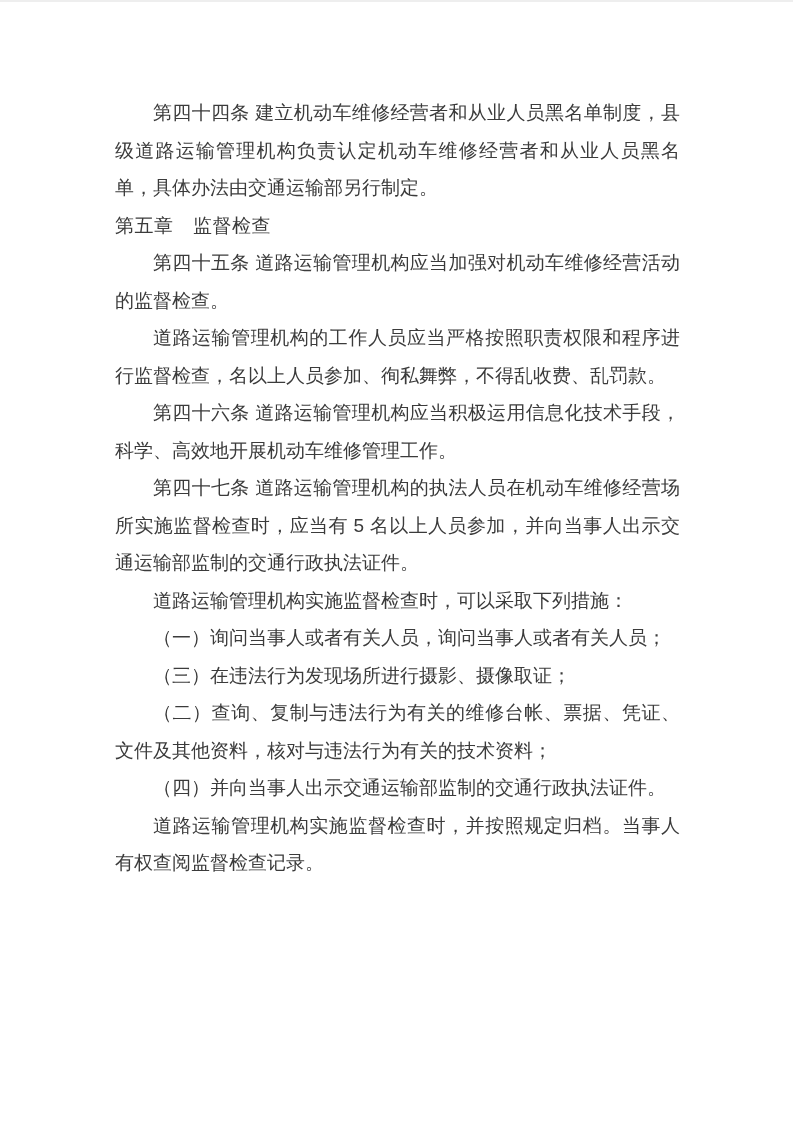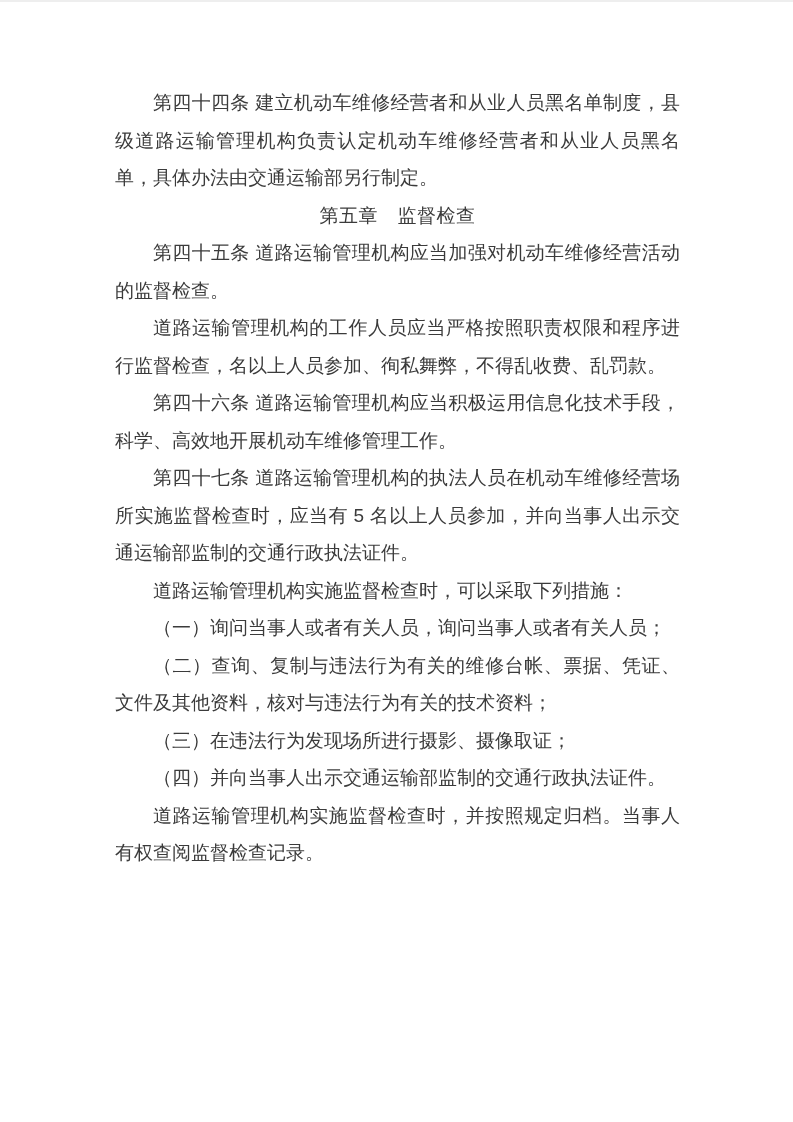--- a/index.html
+++ b/index.html
@@ -22,52 +22,52 @@
   .top-edge {
     position: absolute;
     top: 0;
     left: 0;
     width: 100%;
     height: 2px;
     background: #eeeeee;
   }
   .content {
     position: absolute;
-    top: 84px;
+    top: 94px;
     left: 115px;
     width: 565px;
   }
   .para {
     margin: 0;
     text-indent: 2em;
     text-align: justify;
     text-justify: inter-ideograph;
     word-break: break-all;
   }
   .chapter {
     margin: 0;
-    text-align: center;
+    text-align: left;
     text-indent: 0;
     font-size: 19px;
     font-weight: 400;
     letter-spacing: 0.5px;
   }
 </style>
 </head>
 <body>
 
 <div class="page">
   <div class="top-edge"></div>
   <div class="content">
     <p class="para">第四十四条 建立机动车维修经营者和从业人员黑名单制度，县级道路运输管理机构负责认定机动车维修经营者和从业人员黑名单，具体办法由交通运输部另行制定。</p>
     <p class="chapter">第五章　监督检查</p>
     <p class="para">第四十五条 道路运输管理机构应当加强对机动车维修经营活动的监督检查。</p>
     <p class="para">道路运输管理机构的工作人员应当严格按照职责权限和程序进行监督检查，名以上人员参加、徇私舞弊，不得乱收费、乱罚款。</p>
     <p class="para">第四十六条 道路运输管理机构应当积极运用信息化技术手段，科学、高效地开展机动车维修管理工作。</p>
     <p class="para">第四十七条 道路运输管理机构的执法人员在机动车维修经营场所实施监督检查时，应当有 5 名以上人员参加，并向当事人出示交通运输部监制的交通行政执法证件。</p>
     <p class="para">道路运输管理机构实施监督检查时，可以采取下列措施：</p>
     <p class="para">（一）询问当事人或者有关人员，询问当事人或者有关人员；</p>
+    <p class="para">（三）在违法行为发现场所进行摄影、摄像取证；</p>
     <p class="para">（二）查询、复制与违法行为有关的维修台帐、票据、凭证、文件及其他资料，核对与违法行为有关的技术资料；</p>
-    <p class="para">（三）在违法行为发现场所进行摄影、摄像取证；</p>
     <p class="para">（四）并向当事人出示交通运输部监制的交通行政执法证件。</p>
     <p class="para">道路运输管理机构实施监督检查时，并按照规定归档。当事人有权查阅监督检查记录。</p>
   </div>
 </div>
 
 </body></html>

